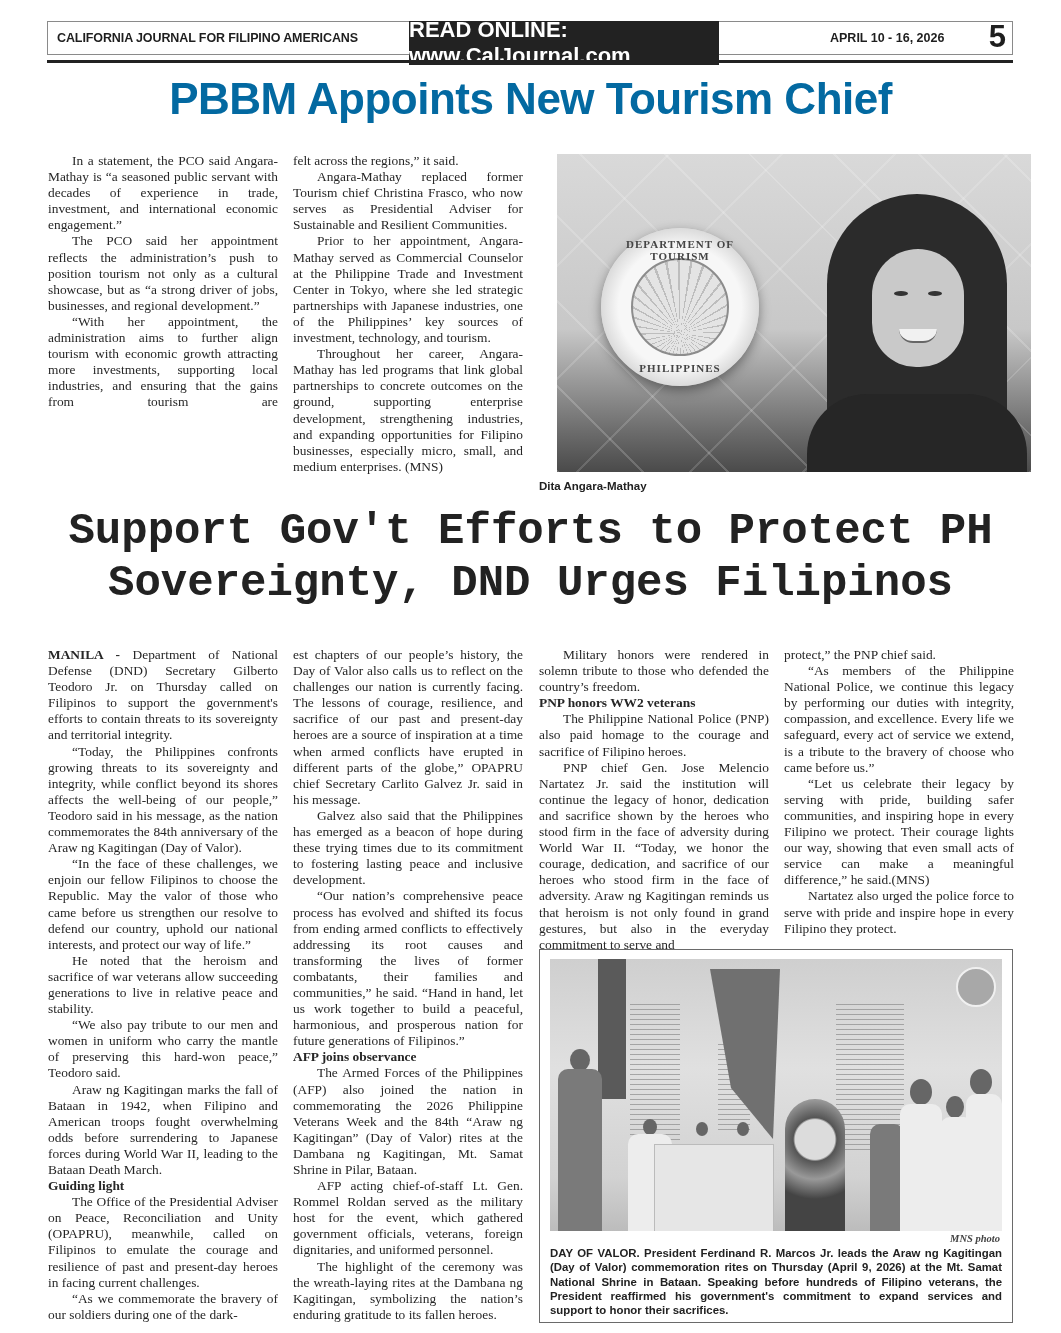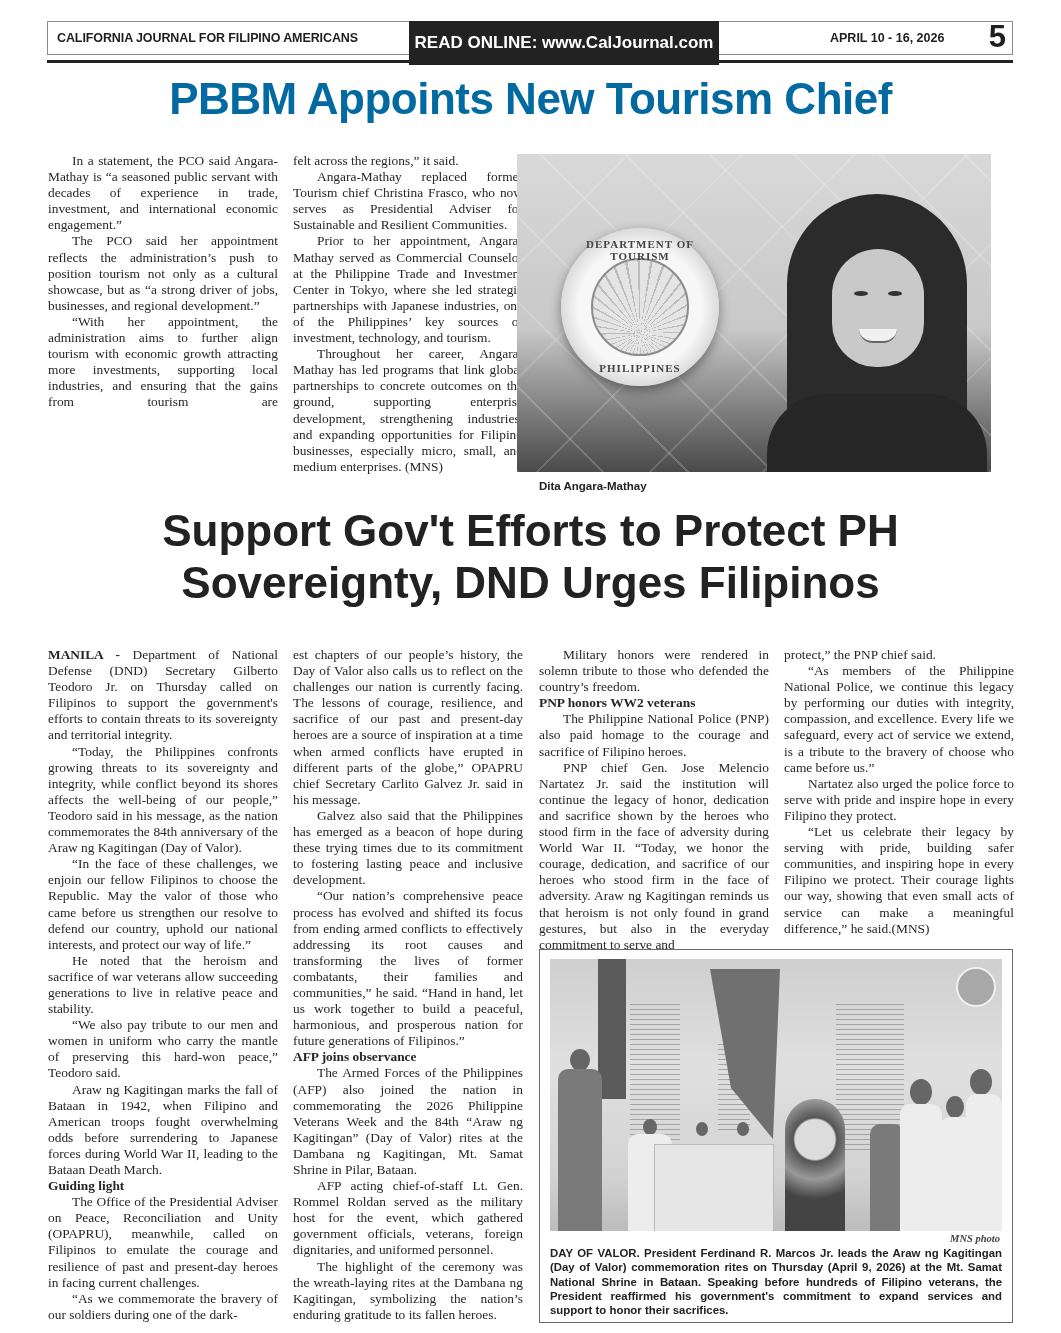--- a/index.html
+++ b/index.html
@@ -1,51 +1,51 @@
 <!DOCTYPE html>
 <html><head>
 <meta charset="utf-8">
 <style>
   html, body { margin: 0; padding: 0; background: #ffffff; }
   body { width: 1061px; height: 1333px; position: relative; overflow: hidden; color: #1e1e1e; }
 
   
   .masthead { position: absolute; left: 47px; top: 21px; width: 966px; height: 34px; border: 1px solid #8a8a8a; box-sizing: border-box; display: flex; align-items: center; }
   .mh-pub { font-family: "Liberation Sans", sans-serif; font-weight: bold; font-size: 12.5px; padding-left: 9px; width: 357px; letter-spacing: -0.1px; }
-  .mh-read { position: absolute; left: 361px; top: -1px; width: 310px; height: 44px; background: #222; color: #fff; font-family: "Liberation Sans", sans-serif; font-weight: bold; font-size: 17px; display: flex; align-items: center; justify-content: center; }
+  .mh-read { position: absolute; left: 361px; top: -1px; width: 310px; height: 44px; background: #222; color: #fff; font-family: "Liberation Sans", sans-serif; font-weight: bold; font-size: 22px; display: flex; align-items: center; justify-content: center; }
   .mh-date { position: absolute; left: 782px; font-family: "Liberation Sans", sans-serif; font-weight: bold; font-size: 12.5px; }
   .mh-page { position: absolute; right: 6px; top: -3px; font-family: "Liberation Sans", sans-serif; font-weight: bold; font-size: 31px; }
   .mh-rule { position: absolute; left: 47px; top: 60px; width: 966px; height: 3px; background: #222; }
 
   .headline1 { position: absolute; left: 0; width: 1061px; top: 74px; text-align: center; font-family: "Liberation Sans", sans-serif; font-weight: bold; font-size: 44px; letter-spacing: -0.5px; color: #0369a1; }
 
   .col { position: absolute; font-family: "Liberation Serif", serif; font-size: 13.4px; line-height: 16.1px; text-align: justify; color: #262626; }
   .col p { margin: 0; text-indent: 24px; }
   .col p.first { text-indent: 0; }
   .col .dateline { font-weight: bold; }
   .col .subhead { font-weight: bold; text-indent: 0; }
 
   
-  .photo1 { position: absolute; left: 517px; top: 154px; width: 474px; height: 318px; overflow: hidden;
+  .photo1 { position: absolute; left: 557px; top: 154px; width: 474px; height: 318px; overflow: hidden;
     background: linear-gradient(180deg, #d9d9d9 0%, #c8c8c8 55%, #6a6a6a 88%, #4a4a4a 100%); }
   .photo1 .diag { position: absolute; inset: 0;
     background: repeating-linear-gradient(45deg, rgba(255,255,255,0.18) 0 2px, rgba(255,255,255,0) 2px 60px),
                 repeating-linear-gradient(-45deg, rgba(255,255,255,0.15) 0 2px, rgba(255,255,255,0) 2px 80px); }
   .seal { position: absolute; left: 44px; top: 74px; width: 158px; height: 158px; border-radius: 50%; background: radial-gradient(circle, #f7f7f7 55%, #dcdcdc 70%, #f2f2f2 78%, #9a9a9a 100%); box-shadow: 0 4px 12px rgba(0,0,0,0.4); }
   .seal-inner { position: absolute; left: 30px; top: 30px; width: 98px; height: 98px; border-radius: 50%; border: 2px solid #8c8c8c; box-sizing: border-box; background: repeating-conic-gradient(from 270deg at 50% 78%, #e4e4e4 0 8deg, #bdbdbd 8deg 10deg); }
   .seal-text { position: absolute; width: 100%; top: 66px; text-align: center; font-family: "Liberation Serif", serif; font-size: 10px; font-weight: bold; color: #444; letter-spacing: 1px; }
   .person { position: absolute; left: 270px; top: 40px; width: 180px; height: 290px; }
   .hair { position: absolute; left: 0; top: 0; width: 180px; height: 290px; border-radius: 90px 90px 20px 20px; background: #2b2b2b; }
   .face { position: absolute; left: 45px; top: 55px; width: 92px; height: 118px; border-radius: 46px 46px 44px 44px; background: #c9c9c9; }
   .smile { position: absolute; left: 27px; top: 80px; width: 38px; height: 12px; border-radius: 0 0 20px 20px; background: #f1f1f1; border-bottom: 2px solid #666; }
   .eye { position: absolute; top: 42px; width: 14px; height: 5px; border-radius: 50%; background: #333; }
   .torso { position: absolute; left: -20px; top: 200px; width: 220px; height: 120px; border-radius: 60px 60px 0 0; background: #262626; }
   .caption1 { position: absolute; left: 539px; top: 480px; font-family: "Liberation Sans", sans-serif; font-weight: bold; font-size: 11.5px; color: #222; }
 
-  .headline2 { position: absolute; left: 0; width: 1061px; top: 505px; text-align: center; font-family: Liberation Sans, sans-serif; font-size: 44px; line-height: 52px; color: #222; }
+  .headline2 { position: absolute; left: 0; width: 1061px; top: 505px; text-align: center; font-family: Liberation Mono, monospace; font-size: 44px; line-height: 52px; color: #222; }
 
   
   .photobox { position: absolute; left: 539px; top: 949px; width: 474px; height: 374px; border: 1px solid #6a6a6a; box-sizing: border-box; }
   .photo2 { position: absolute; left: 10px; top: 9px; width: 452px; height: 272px; overflow: hidden;
     background: linear-gradient(180deg, #cfcfcf 0%, #e0e0e0 40%, #d2d2d2 80%, #bcbcbc 100%); }
   .wall-text { position: absolute; background: repeating-linear-gradient(180deg, #8c8c8c 0 1px, transparent 1px 5px); opacity: 0.7; }
   .flag1 { position: absolute; left: 48px; top: 0; width: 28px; height: 140px; background: #5a5a5a; }
   .flag2 { position: absolute; left: 160px; top: 10px; width: 70px; height: 170px; background: #707070; clip-path: polygon(0 0, 100% 0, 90% 100%, 30% 70%); }
   .fig { position: absolute; background: #7a7a7a; border-radius: 10px 10px 0 0; }
   .fig.white { background: #ededed; }
@@ -128,22 +128,22 @@
   </div>
 <div class="col" id="a2c3" style="left:539px; top:647px; width:230px;">
     <p>Military honors were rendered in solemn tribute to those who defended the country’s freedom.</p>
     <p class="subhead">PNP honors WW2 veterans</p>
     <p>The Philippine National Police (PNP) also paid homage to the courage and sacrifice of Filipino heroes.</p>
     <p>PNP chief Gen. Jose Melencio Nartatez Jr. said the institution will continue the legacy of honor, dedication and sacrifice shown by the heroes who stood firm in the face of adversity during World War II. “Today, we honor the courage, dedication, and sacrifice of our heroes who stood firm in the face of adversity. Araw ng Kagitingan reminds us that heroism is not only found in grand gestures, but also in the everyday commitment to serve and</p>
   </div>
 <div class="col" id="a2c4" style="left:784px; top:647px; width:230px;">
     <p class="first">protect,” the PNP chief said.</p>
     <p>“As members of the Philippine National Police, we continue this legacy by performing our duties with integrity, compassion, and excellence. Every life we safeguard, every act of service we extend, is a tribute to the bravery of choose who came before us.”</p>
+    <p>“Let us celebrate their legacy by serving with pride, building safer communities, and inspiring hope in every Filipino we protect. Their courage lights our way, showing that even small acts of service can make a meaningful difference,” he said.(MNS)</p>
     <p>Nartatez also urged the police force to serve with pride and inspire hope in every Filipino they protect.</p>
-    <p>“Let us celebrate their legacy by serving with pride, building safer communities, and inspiring hope in every Filipino we protect. Their courage lights our way, showing that even small acts of service can make a meaningful difference,” he said.(MNS)</p>
   </div>
 
 <div class="photobox">
   <div class="photo2">
     <div class="wall-text" style="left:80px; top:45px; width:50px; height:150px;"></div>
     <div class="wall-text" style="left:168px; top:85px; width:32px; height:90px;"></div>
     <div class="wall-text" style="left:286px; top:45px; width:68px; height:150px;"></div>
     <div class="flag1"></div>
     <div class="flag2"></div>
     <div class="head" style="left:20px; top:90px; width:20px; height:22px;"></div>

